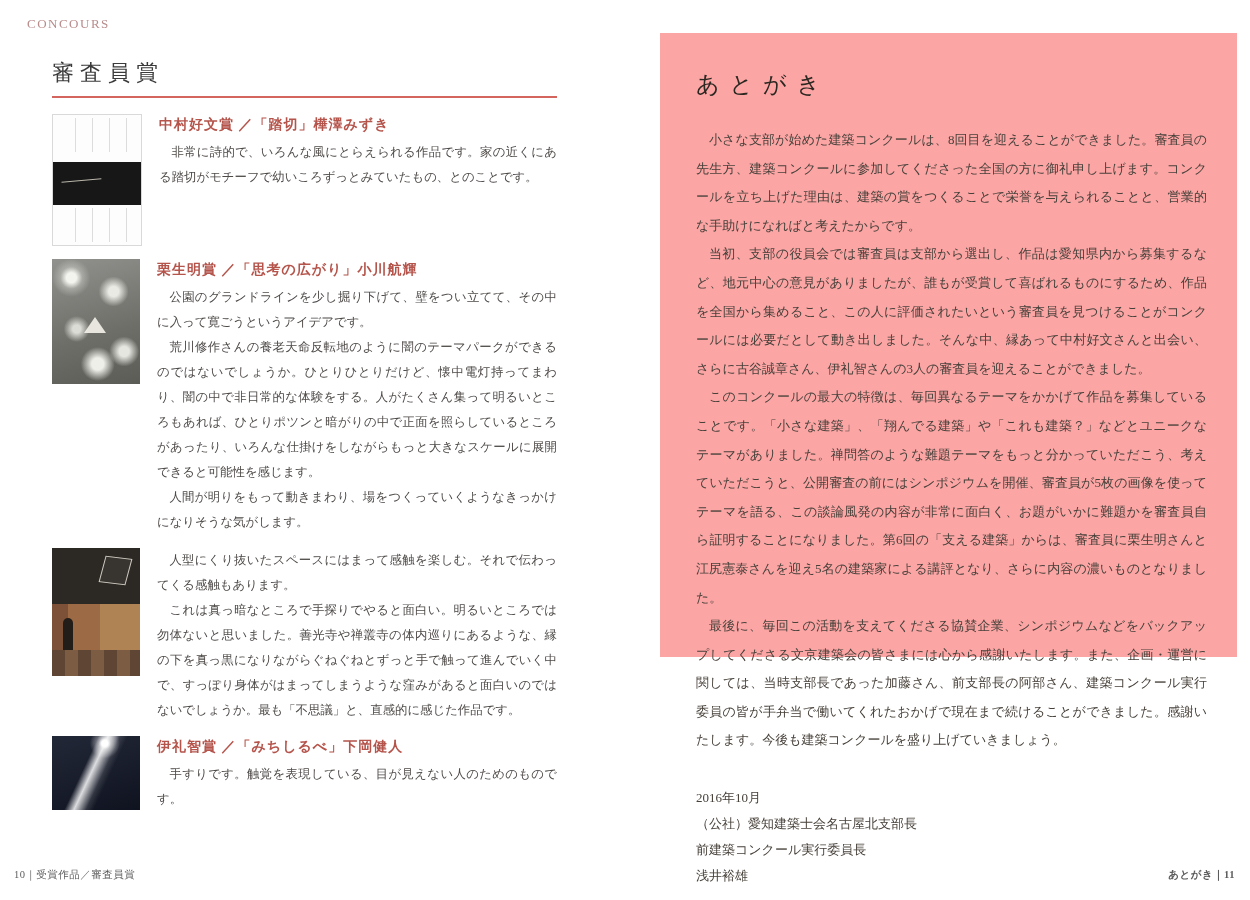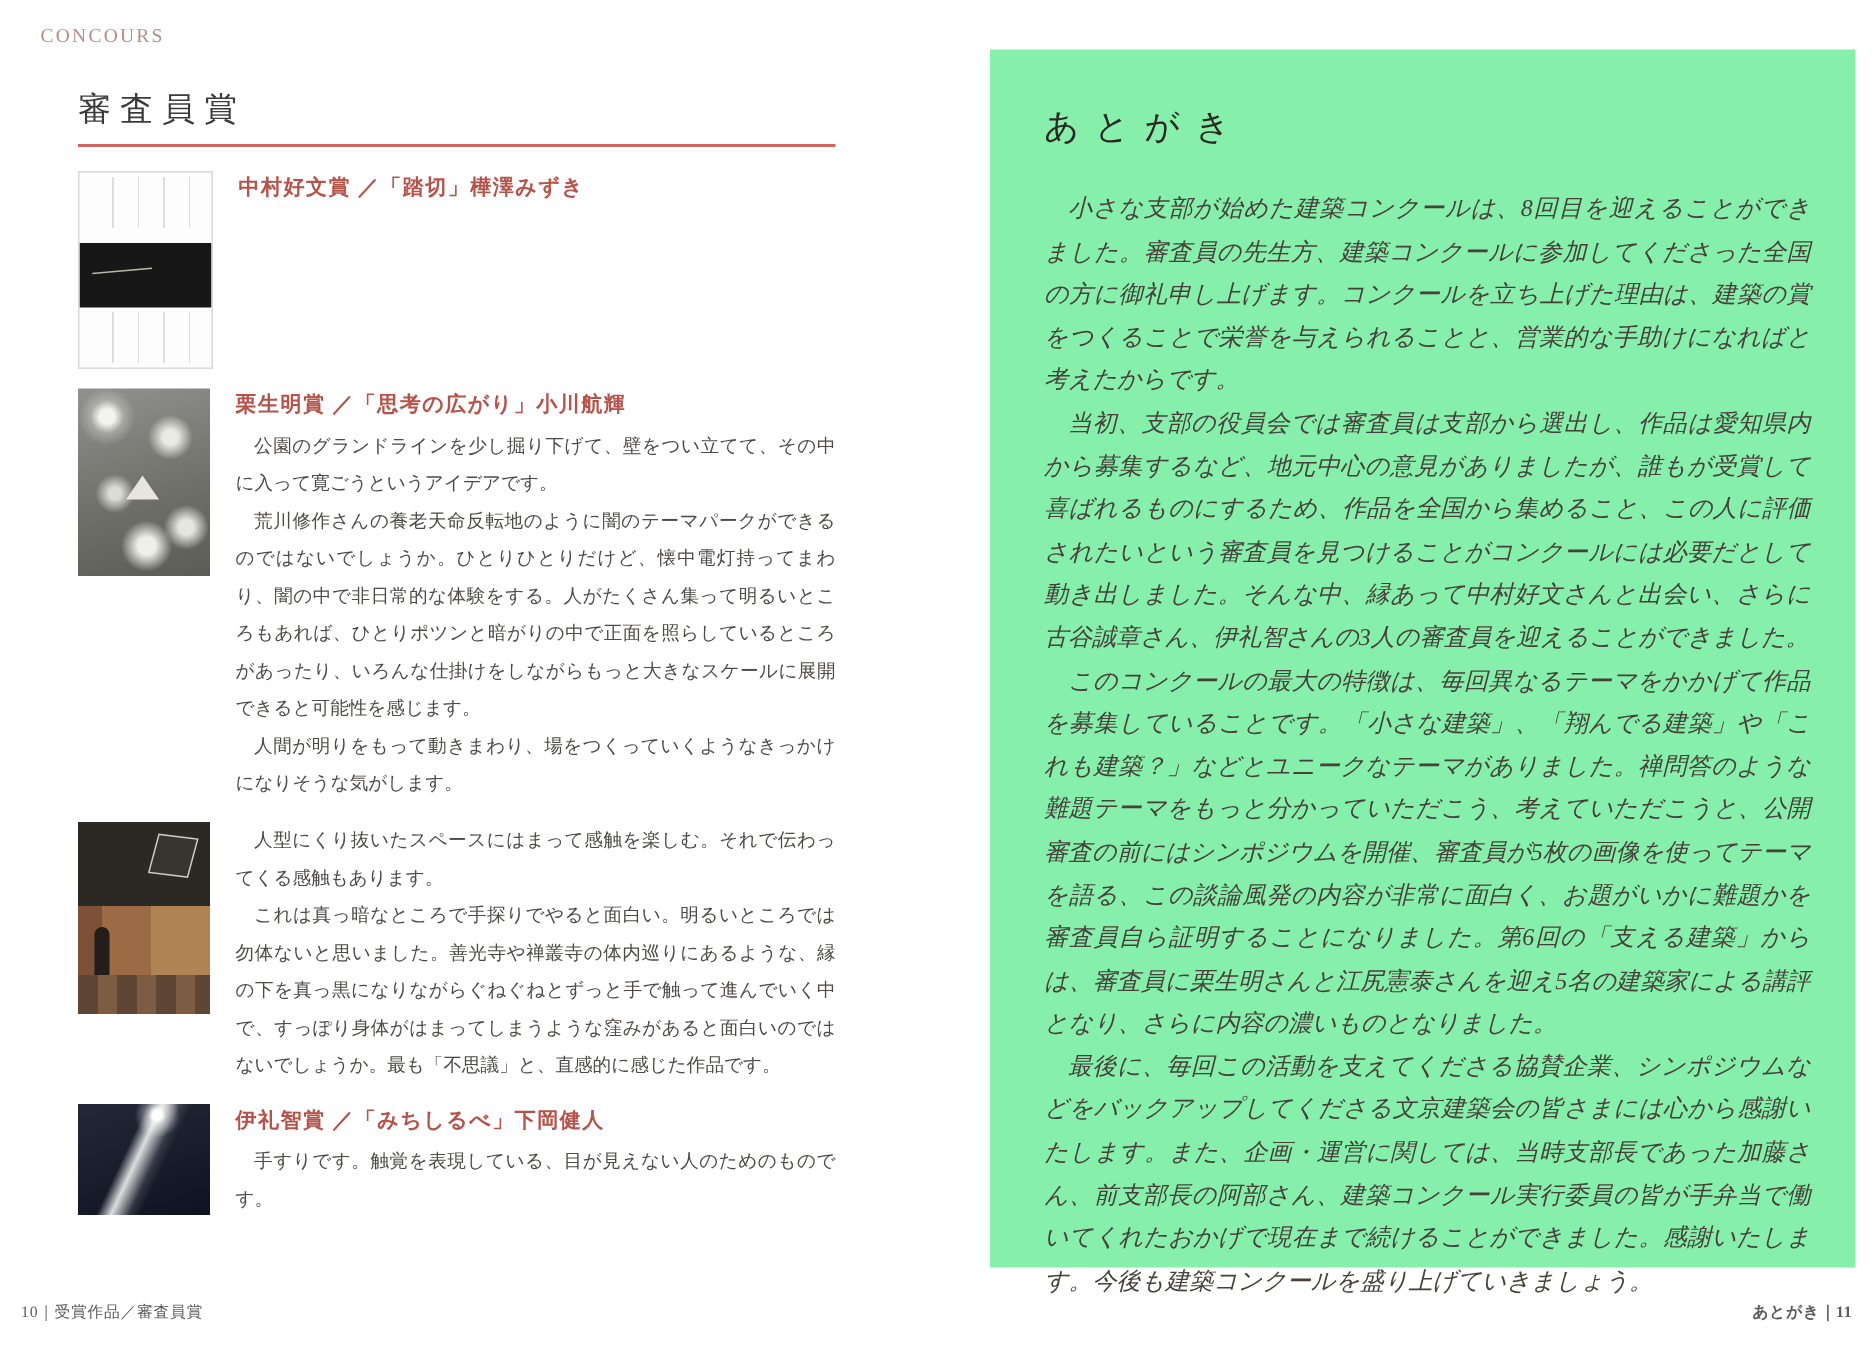--- a/index.html
+++ b/index.html
@@ -58,27 +58,27 @@
   .t3 .fig{position:absolute;left:12%;bottom:0;width:10px;height:70%;background:#221d19;border-radius:5px 5px 0 0;}
   .t3 .bot{height:20%;background:repeating-linear-gradient(90deg,#5f4634 0 13px,#7c5c42 13px 26px);}
   
   .t4{height:120px;}
   .t4 .top{height:62%;background:
       linear-gradient(115deg,transparent 38%,rgba(255,255,255,.85) 46%,rgba(255,255,255,.12) 56%,transparent 62%),
       radial-gradient(circle at 60% 10%,#ffffff 0 3px,rgba(255,255,255,.5) 6px,transparent 15px),
       linear-gradient(160deg,#232838,#0f1320);}
   
   .right-page{
-    position:absolute;left:660px;top:33px;width:577px;height:812px;
-    background:#86efac;box-sizing:border-box;padding:28px 30px 0 36px;
+    position:absolute;left:660px;top:33px;width:577px;height:624px;
+    background:#fca5a5;box-sizing:border-box;padding:28px 30px 0 36px;
   }
   .right-title{font-size:23px;letter-spacing:10px;color:#2b2721;font-weight:normal;margin:8px 0 26px 0;}
   .right-body p{
-    margin:0;font-size:16px;line-height:28.6px;color:#47413a;
-    text-indent:1em;text-align:justify;font-style:italic;
+    margin:0;font-size:13px;line-height:28.6px;color:#47413a;
+    text-indent:1em;text-align:justify;
   }
   .sign-block{margin-top:30px;font-size:13px;line-height:26px;color:#47413a;}
   .sign-block div{margin:0;}
   
   .footer-left{position:absolute;left:14px;bottom:18px;font-size:10.5px;color:#5c5c5c;letter-spacing:.5px;}
   .footer-right{position:absolute;right:15px;bottom:18px;font-size:10.5px;color:#5c5c5c;letter-spacing:.5px;font-weight:bold;}
 </style>
 </head>
 <body>
 
@@ -90,20 +90,21 @@
 
   <div class="entry">
     <div class="thumb t1">
       <div class="ticks top"></div>
       <div class="band"></div>
       <div class="sketch"></div>
       <div class="ticks bot"></div>
     </div>
     <div class="entry-text">
       <h3 class="entry-heading">中村好文賞 ／「踏切」樺澤みずき</h3>
+      <p>非常に詩的で、いろんな風にとらえられる作品です。家の近くにある踏切がモチーフで幼いころずっとみていたもの、とのことです。</p>
     </div>
   </div>
 
   <div class="entry">
     <div class="thumb t2">
       <div class="tri"></div>
     </div>
     <div class="entry-text">
       <h3 class="entry-heading">栗生明賞 ／「思考の広がり」小川航輝</h3>
       <p>公園のグランドラインを少し掘り下げて、壁をつい立てて、その中に入って寛ごうというアイデアです。</p>

